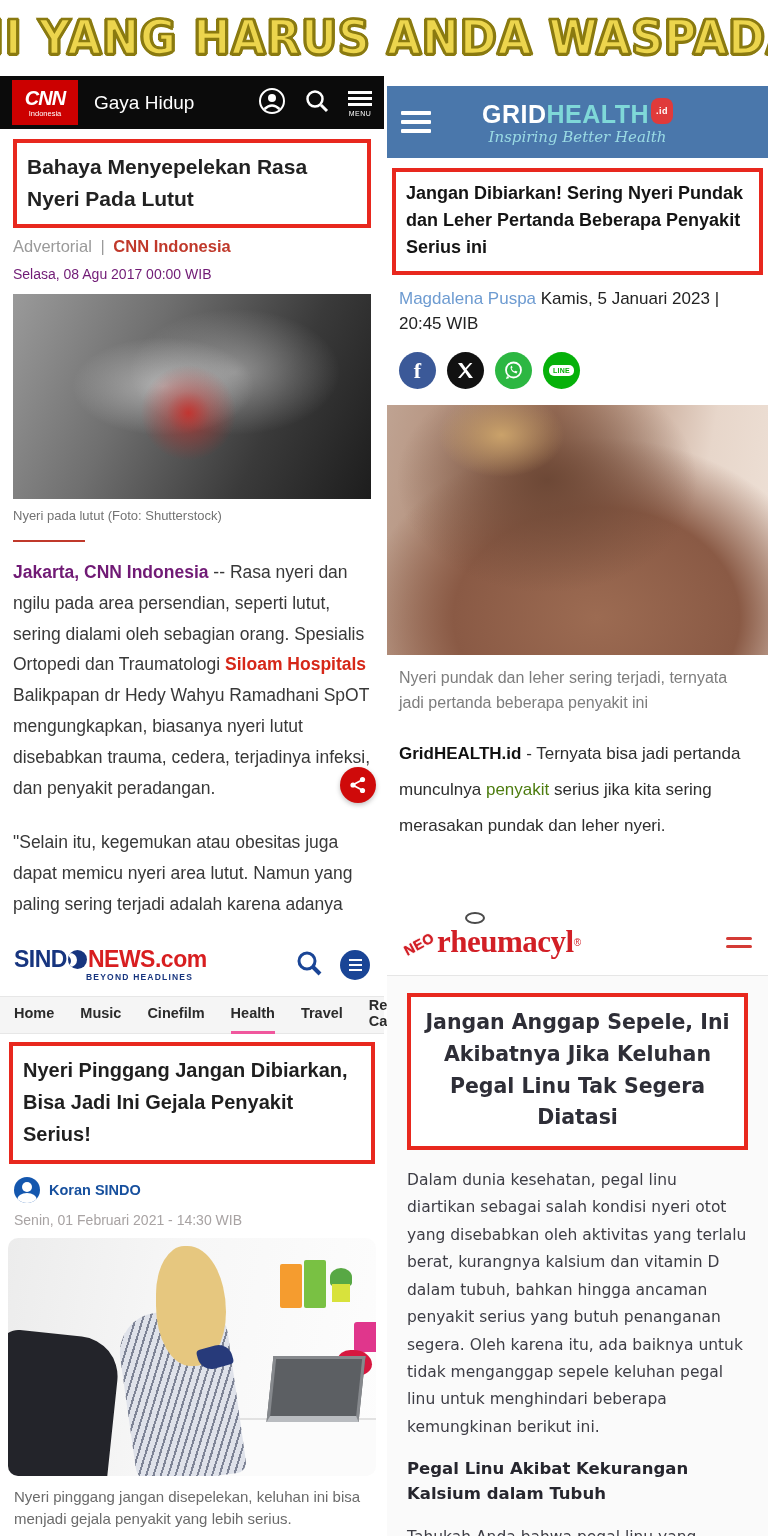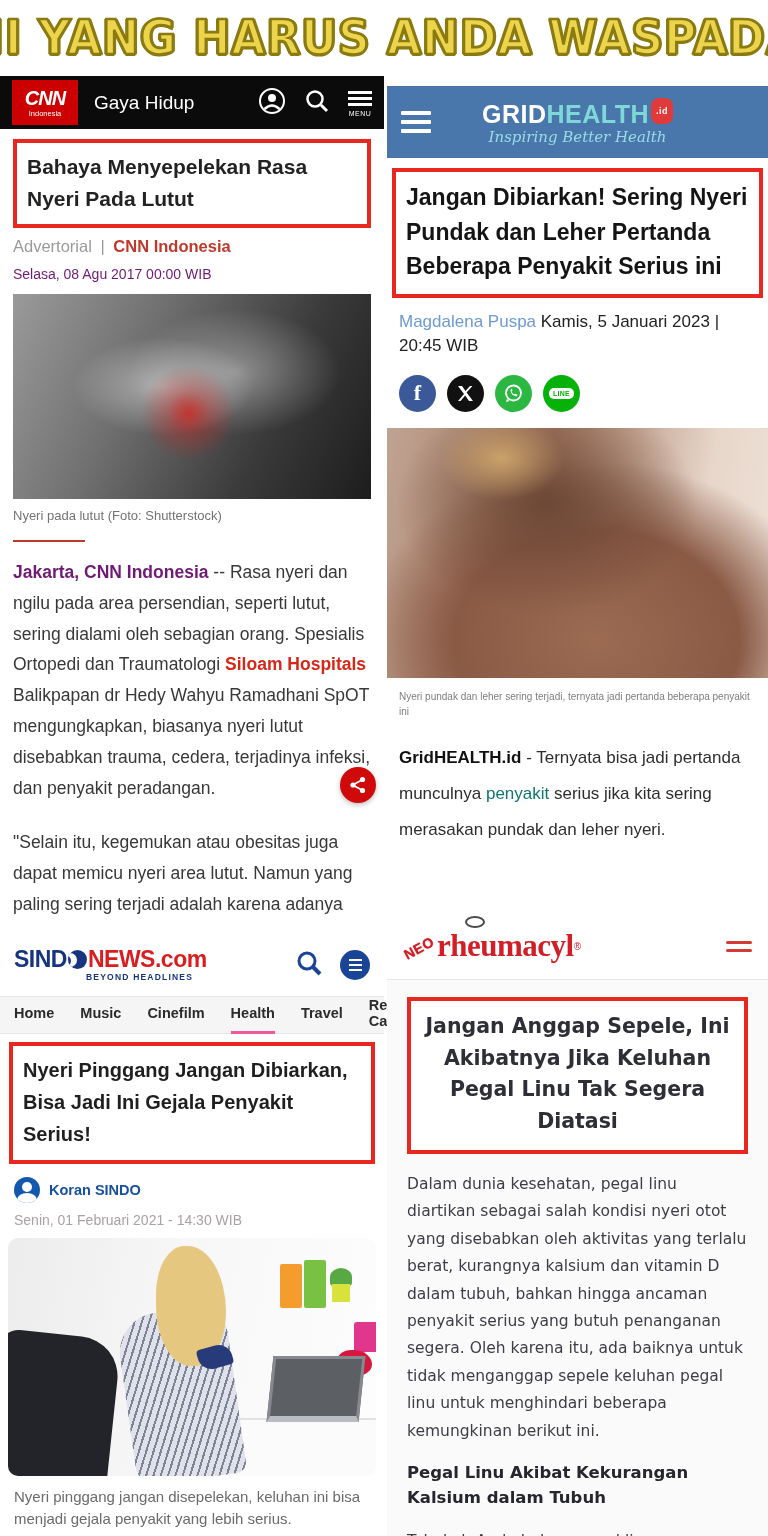--- a/index.html
+++ b/index.html
@@ -97,37 +97,37 @@
 
   
   .gh-bar { margin-top:12px; height:72px; background:#4a77ab; display:flex; align-items:center; padding:0 14px; position:relative; }
   .gh-burger span { display:block; width:30px; height:4px; background:#fff; margin:5px 0; border-radius:1px; }
   .gh-logo { position:absolute; left:0; right:0; text-align:center; }
   .gh-logo-line { font-size:25px; font-weight:800; letter-spacing:.5px; }
   .gh-grid { color:#fff; } .gh-health { color:#7fd8d8; }
   .gh-id { display:inline-block; background:#e03a3a; color:#fff; font-size:9px; font-weight:700;
     border-radius:8px; padding:8px 5px; vertical-align:super; margin-left:2px; }
   .gh-tagline { font-family:"DejaVu Serif", serif; font-style:italic; font-size:15px; color:#9adbe4; margin-top:-2px; }
-  .gh-headline { margin:10px 5px 0; padding:8px 10px 10px; font-size:23px; font-weight:700; color:#141414; line-height:1.5; }
+  .gh-headline { margin:10px 5px 0; padding:8px 10px 10px; font-size:18px; font-weight:700; color:#141414; line-height:1.5; }
   .gh-byline { padding:0 12px; margin-top:12px; font-size:17px; color:#222; line-height:1.45; }
   .gh-author { color:#6d9bd1; }
   .gh-social { padding:0 12px; margin-top:16px; display:flex; gap:11px; align-items:center; }
   .soc { width:37px; height:37px; border-radius:50%; display:flex; align-items:center; justify-content:center; }
   .soc-fb { background:#3b5998; } .soc-x { background:#111; } .soc-wa { background:#2cb742; } .soc-line { background:#06b10a; }
   .soc-fb span { color:#fff; font-weight:800; font-size:22px; font-family:"Liberation Serif", serif; }
   .line-pill { background:#fff; border-radius:5px; padding:2px 4px; color:#06b10a; font-size:7px; font-weight:800; letter-spacing:.3px; }
   .gh-photo { margin-top:16px; height:250px; background:
       radial-gradient(ellipse 90px 60px at 30% 12%, #caa26a, rgba(202,162,106,0) 70%),
       radial-gradient(ellipse 200px 150px at 42% 30%, #6d4836 0%, rgba(109,72,54,0) 75%),
       radial-gradient(ellipse 260px 200px at 55% 85%, #9c6b52 0%, #8a5a45 55%, rgba(138,90,69,0) 90%),
       linear-gradient(100deg,#bfa392 0%,#a67a62 40%,#e7d6ca 78%,#efe2d8 100%); }
-  .gh-caption { padding:0 12px; margin-top:11px; font-size:10px; color:#7d7d7d; line-height:1.55; }
+  .gh-caption { padding:0 12px; margin-top:11px; font-size:16px; color:#7d7d7d; line-height:1.55; }
   .gh-p { padding:0 12px; margin-top:20px; font-size:17px; line-height:2.12; color:#2e2e2e; }
   .gh-p .lead { font-weight:700; color:#111; }
-  .gh-p .bluelink { color:#0f766e; }
+  .gh-p .bluelink { color:#4d7c0f; }
 
   
   .rh { margin-top:66px; }
   .rh-head { height:66px; background:#fff; display:flex; align-items:center; padding:0 16px; border-bottom:1px solid #e6e6e6; }
   .rh-logo { position:relative; padding-left:34px; }
   .rh-neo { position:absolute; left:0; top:12px; transform:rotate(-28deg); color:#d21f26; font-weight:900;
     font-size:14px; letter-spacing:.5px; text-shadow:0 0 1px #d21f26; }
   .rh-badge { position:absolute; left:62px; top:-12px; width:20px; height:12px; border:2px solid #4a4a4a; border-radius:50%; }
   .rh-name { font-family:"Liberation Serif", serif; font-weight:700; font-size:31px; color:#d21f26; letter-spacing:-.5px; }
   .rh-reg { font-size:10px; vertical-align:super; color:#d21f26; }

